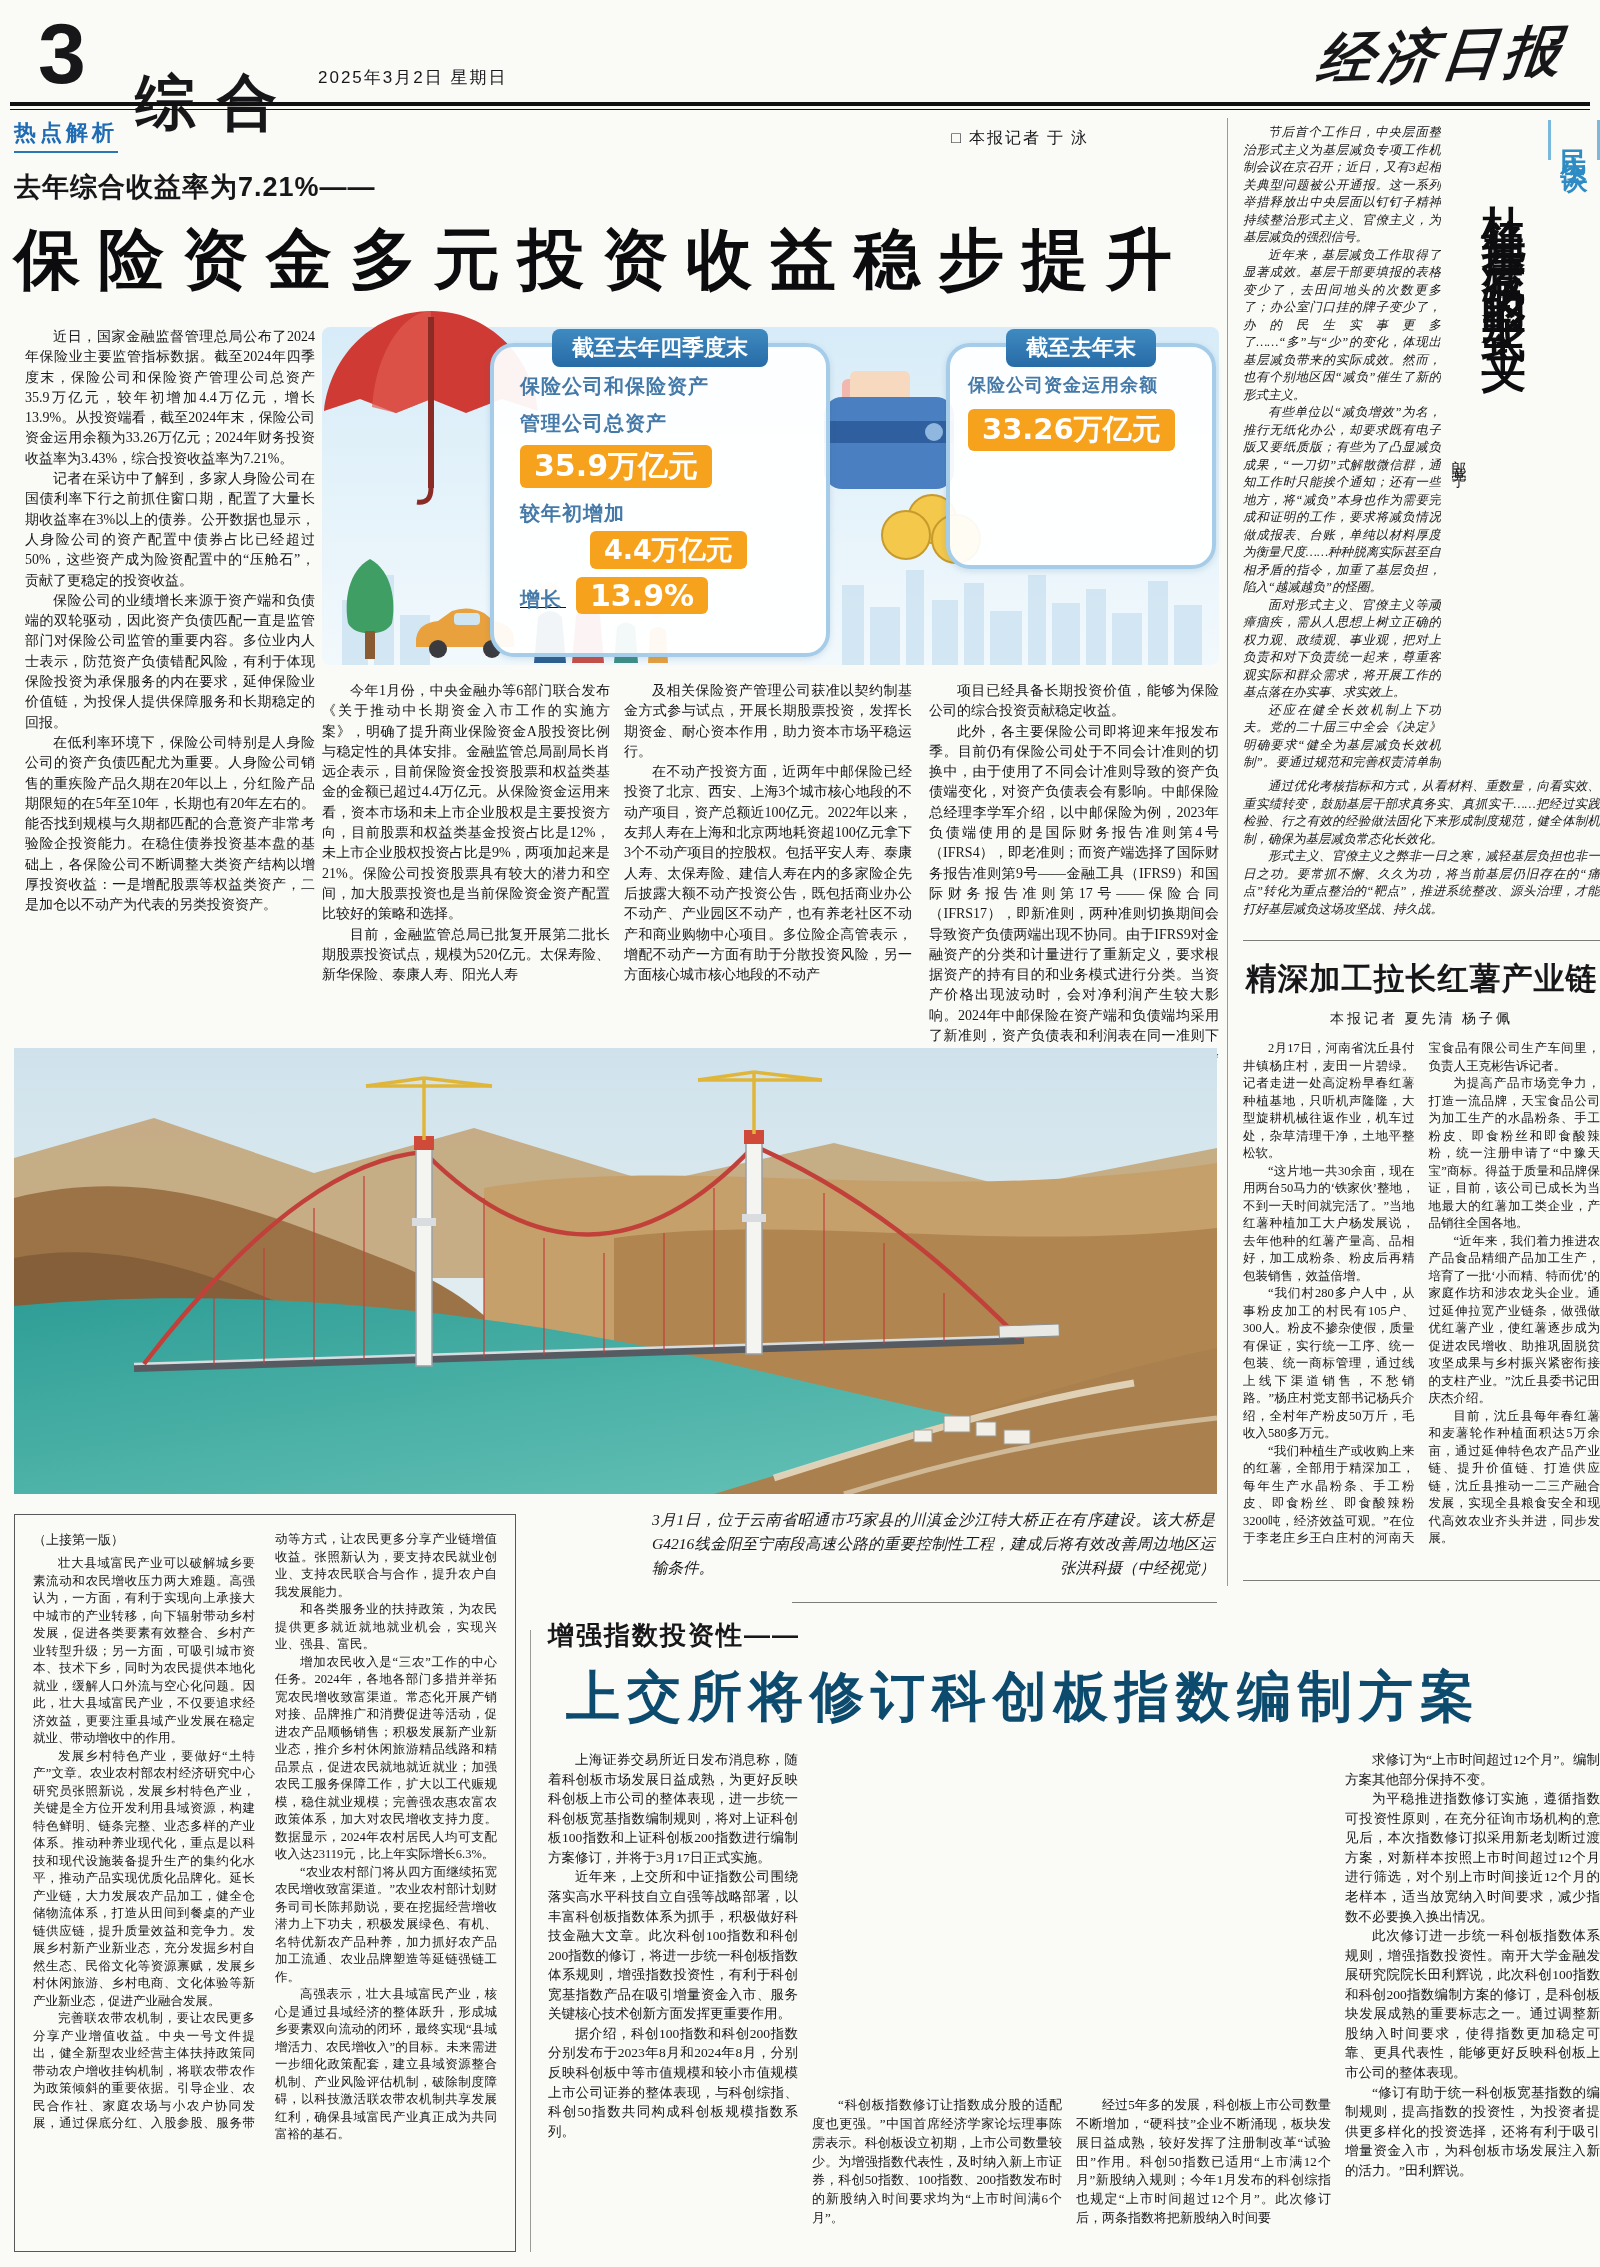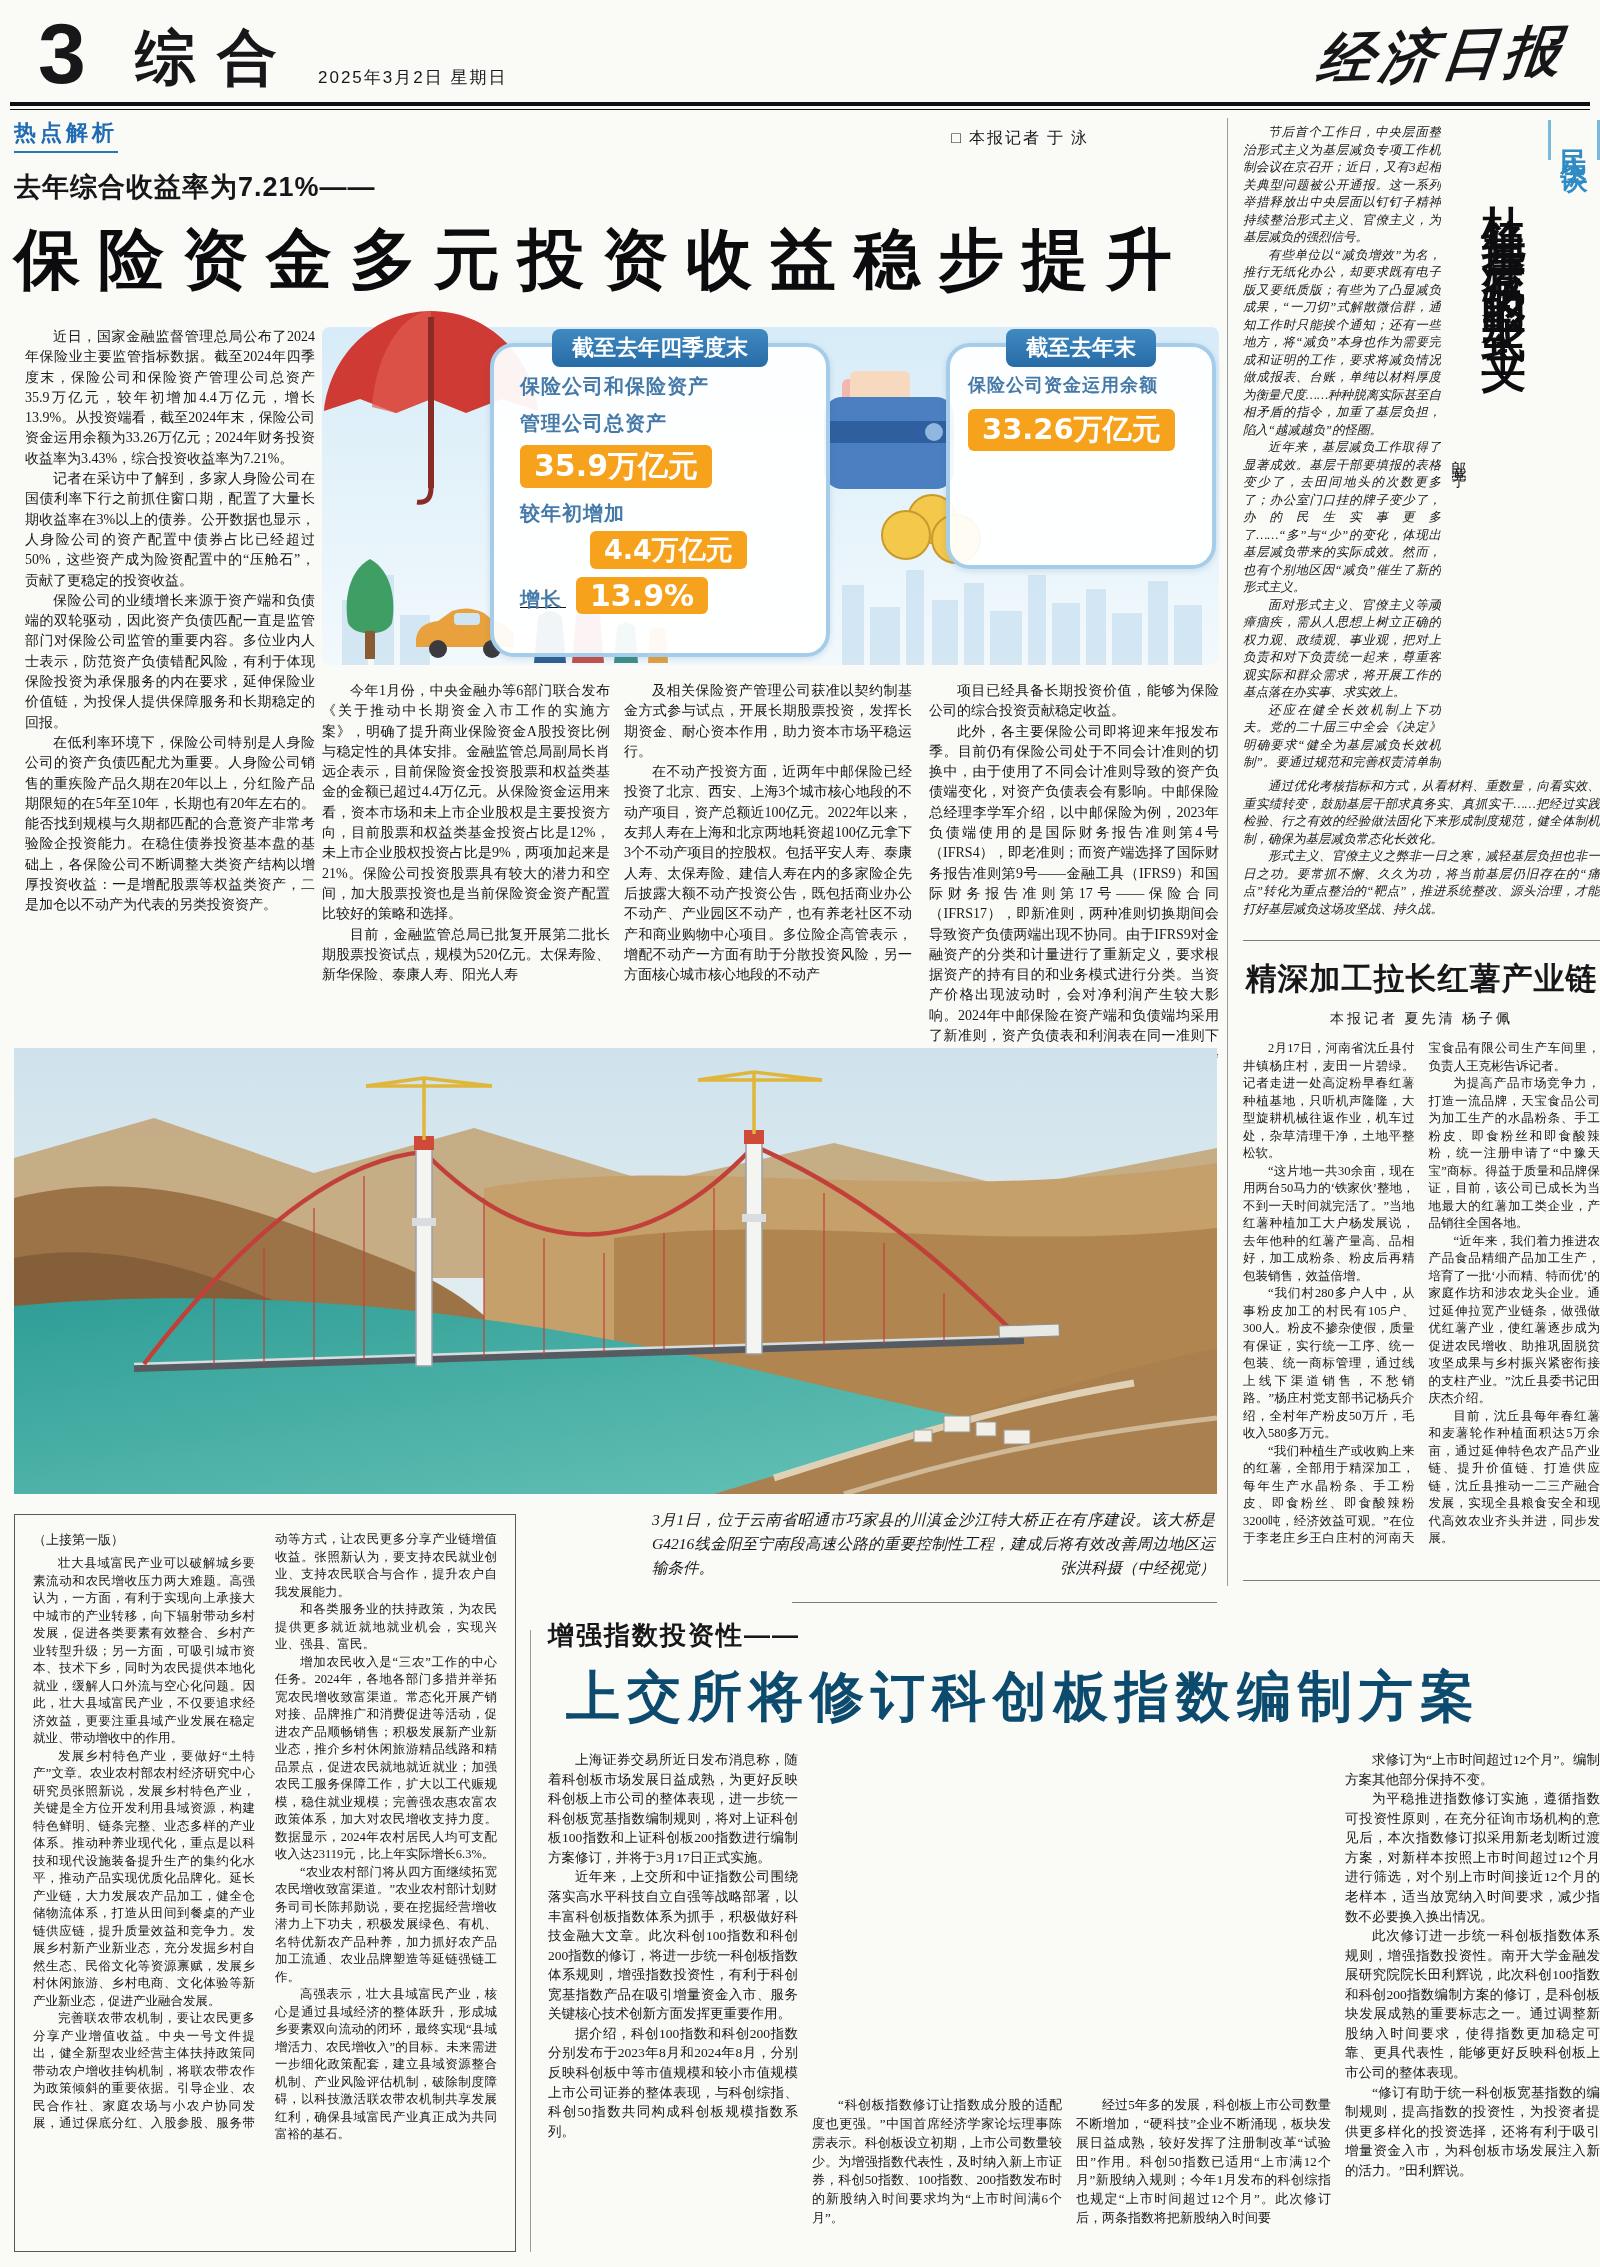--- a/index.html
+++ b/index.html
@@ -9,21 +9,21 @@
   .abs{position:absolute;}
   .cnbody{font-size:14px;line-height:1.45;text-align:justify;overflow:hidden;}
   .cnbody p{margin:0;text-indent:2em;}
   .small{font-size:12.5px;line-height:1.4;}
   .kai{font-style:italic;}
   .vrule{width:1px;background:#9a9a98;}
   .hrule{height:1px;background:#7c7c7a;}
 
   
   .pagenum{font-size:86px;font-weight:900;line-height:1;}
-  .section{font-size:60px;font-weight:900;letter-spacing:22px;line-height:1;}
+  .section{font-size:60px;font-weight:900;letter-spacing:22px;line-height:1;margin-top:45px;}
   .date{font-size:17px;letter-spacing:2px;}
   .masthead{font-size:56px;font-weight:bold;font-style:italic;letter-spacing:6px;transform:skewX(-8deg) rotate(-2deg);}
   .headrule{border-top:4px solid #101013;border-bottom:1px solid #101013;height:3px;}
 
   
   .tag{display:inline-block;color:#1f6cb4;font-weight:bold;font-size:22px;border-bottom:2px solid #2a77b8;padding-bottom:3px;letter-spacing:4px;}
   .kicker{font-size:27px;font-weight:bold;letter-spacing:1px;}
   .bigheadline{font-size:66px;font-weight:900;letter-spacing:18px;white-space:nowrap;color:#0c0c0e;}
   .byline{font-size:16px;letter-spacing:2px;}
 
@@ -278,22 +278,22 @@
   <div class="abs hrule" style="left:792px;top:1602px;width:425px;"></div>
 
   <div class="abs" style="left:1243px;top:118px;width:357px;height:1468px;">
 
     <div class="abs" style="left:0;top:0;width:357px;height:812px;">
       <div class="abs ms-label sans" style="right:0;top:2px;">民生谈</div>
       <div class="abs ms-headline sans" style="left:232px;top:52px;height:660px;">杜绝基层减负的形式主义</div>
       <div class="abs ms-author" style="left:206px;top:330px;">郎竟宁</div>
       <div class="abs cnbody small kai" style="left:0;top:6px;width:198px;height:648px;">
           <p>节后首个工作日，中央层面整治形式主义为基层减负专项工作机制会议在京召开；近日，又有3起相关典型问题被公开通报。这一系列举措释放出中央层面以钉钉子精神持续整治形式主义、官僚主义，为基层减负的强烈信号。</p>
+          <p>近年来，基层减负工作取得了显著成效。基层干部要填报的表格变少了，去田间地头的次数更多了；办公室门口挂的牌子变少了，办的民生实事更多了……“多”与“少”的变化，体现出基层减负带来的实际成效。然而，也有个别地区因“减负”催生了新的形式主义。</p>
           <p>有些单位以“减负增效”为名，推行无纸化办公，却要求既有电子版又要纸质版；有些为了凸显减负成果，“一刀切”式解散微信群，通知工作时只能挨个通知；还有一些地方，将“减负”本身也作为需要完成和证明的工作，要求将减负情况做成报表、台账，单纯以材料厚度为衡量尺度……种种脱离实际甚至自相矛盾的指令，加重了基层负担，陷入“越减越负”的怪圈。</p>
-          <p>近年来，基层减负工作取得了显著成效。基层干部要填报的表格变少了，去田间地头的次数更多了；办公室门口挂的牌子变少了，办的民生实事更多了……“多”与“少”的变化，体现出基层减负带来的实际成效。然而，也有个别地区因“减负”催生了新的形式主义。</p>
           <p>面对形式主义、官僚主义等顽瘴痼疾，需从人思想上树立正确的权力观、政绩观、事业观，把对上负责和对下负责统一起来，尊重客观实际和群众需求，将开展工作的基点落在办实事、求实效上。</p>
           <p>还应在健全长效机制上下功夫。党的二十届三中全会《决定》明确要求“健全为基层减负长效机制”。要通过规范和完善权责清单制度，厘清各层级、部门及岗位之间的职责边界，构建权责一致、责能匹配的治理体系，防止层层转嫁责任；</p>
         </div>
       <div class="abs cnbody small kai" style="left:0;top:660px;width:357px;height:150px;">
           <p>通过优化考核指标和方式，从看材料、重数量，向看实效、重实绩转变，鼓励基层干部求真务实、真抓实干……把经过实践检验、行之有效的经验做法固化下来形成制度规范，健全体制机制，确保为基层减负常态化长效化。</p>
           <p>形式主义、官僚主义之弊非一日之寒，减轻基层负担也非一日之功。要常抓不懈、久久为功，将当前基层仍旧存在的“痛点”转化为重点整治的“靶点”，推进系统整改、源头治理，才能打好基层减负这场攻坚战、持久战。</p>
         </div>
     </div>
 
     <div class="abs hrule" style="left:0;top:822px;width:357px;"></div>

